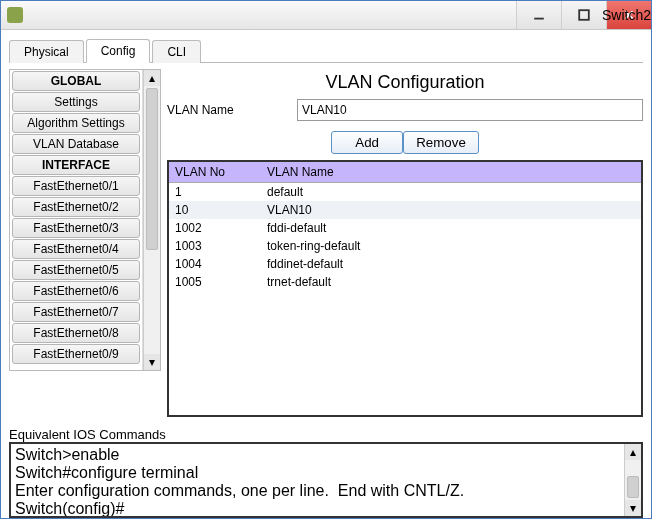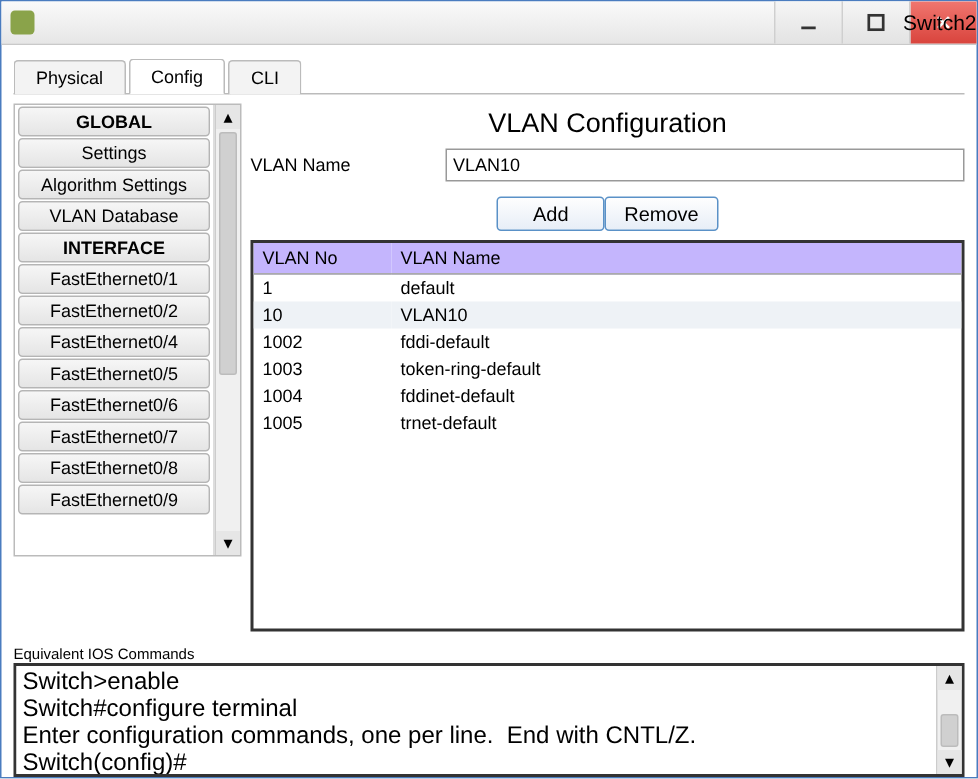--- a/index.html
+++ b/index.html
@@ -29,21 +29,21 @@
   .form-row{display:flex;align-items:center;margin-bottom:4px}
   .form-label{width:130px}
   .form-input{flex:1;border:1px solid #999;padding:2px 4px;font-size:12px;height:16px}
   .btn-row{display:flex;justify-content:center;margin:6px 0}
   .pushbtn{min-width:72px;padding:3px 12px;background:linear-gradient(#fefefe,#e7eef7);border:1px solid #5a91c7;border-radius:3px;cursor:pointer}
   .table-box{border:2px solid #333;flex:1;overflow:hidden}
   table{width:100%;border-collapse:collapse;font-size:12px}
   th{text-align:left;padding:3px 6px;border-bottom:1px solid #aaa;background:#c4b5fd;font-weight:normal}
   td{padding:2px 6px}
   tr.sel td{background:#eef2f6}
-  .ios-label{font-size:10px;margin-top:10px}
+  .ios-label{font-size:13px;margin-top:10px}
   .ios-wrap{display:flex;border:2px solid #333;height:72px}
   .ios-box{flex:1;font-family:Liberation Sans, sans-serif;font-size:16px;padding:2px 4px;white-space:pre;overflow:hidden;border:none;resize:none}
 </style>
 </head>
 <body>
 
 <div class="window">
   <div class="titlebar">
     <div class="icon"></div>
     <div class="title">Switch2</div>
@@ -77,20 +77,21 @@
     <div class="main-row">
       <div class="sidebar-wrap">
         <div class="sidebar" id="sidebar">
             <div class="side-header">GLOBAL</div>
             <div class="side-btn">Settings</div>
             <div class="side-btn">Algorithm Settings</div>
             <div class="side-btn">VLAN Database</div>
             <div class="side-header">INTERFACE</div>
             <div class="side-btn">FastEthernet0/1</div>
             <div class="side-btn">FastEthernet0/2</div>
+            <div class="side-btn">FastEthernet0/3</div>
             <div class="side-btn">FastEthernet0/4</div>
             <div class="side-btn">FastEthernet0/5</div>
             <div class="side-btn">FastEthernet0/6</div>
             <div class="side-btn">FastEthernet0/7</div>
             <div class="side-btn">FastEthernet0/8</div>
             <div class="side-btn">FastEthernet0/9</div>
           </div>
         <div class="vscroll">
           <div class="arr">▴</div>
           <div class="thumb"></div>

